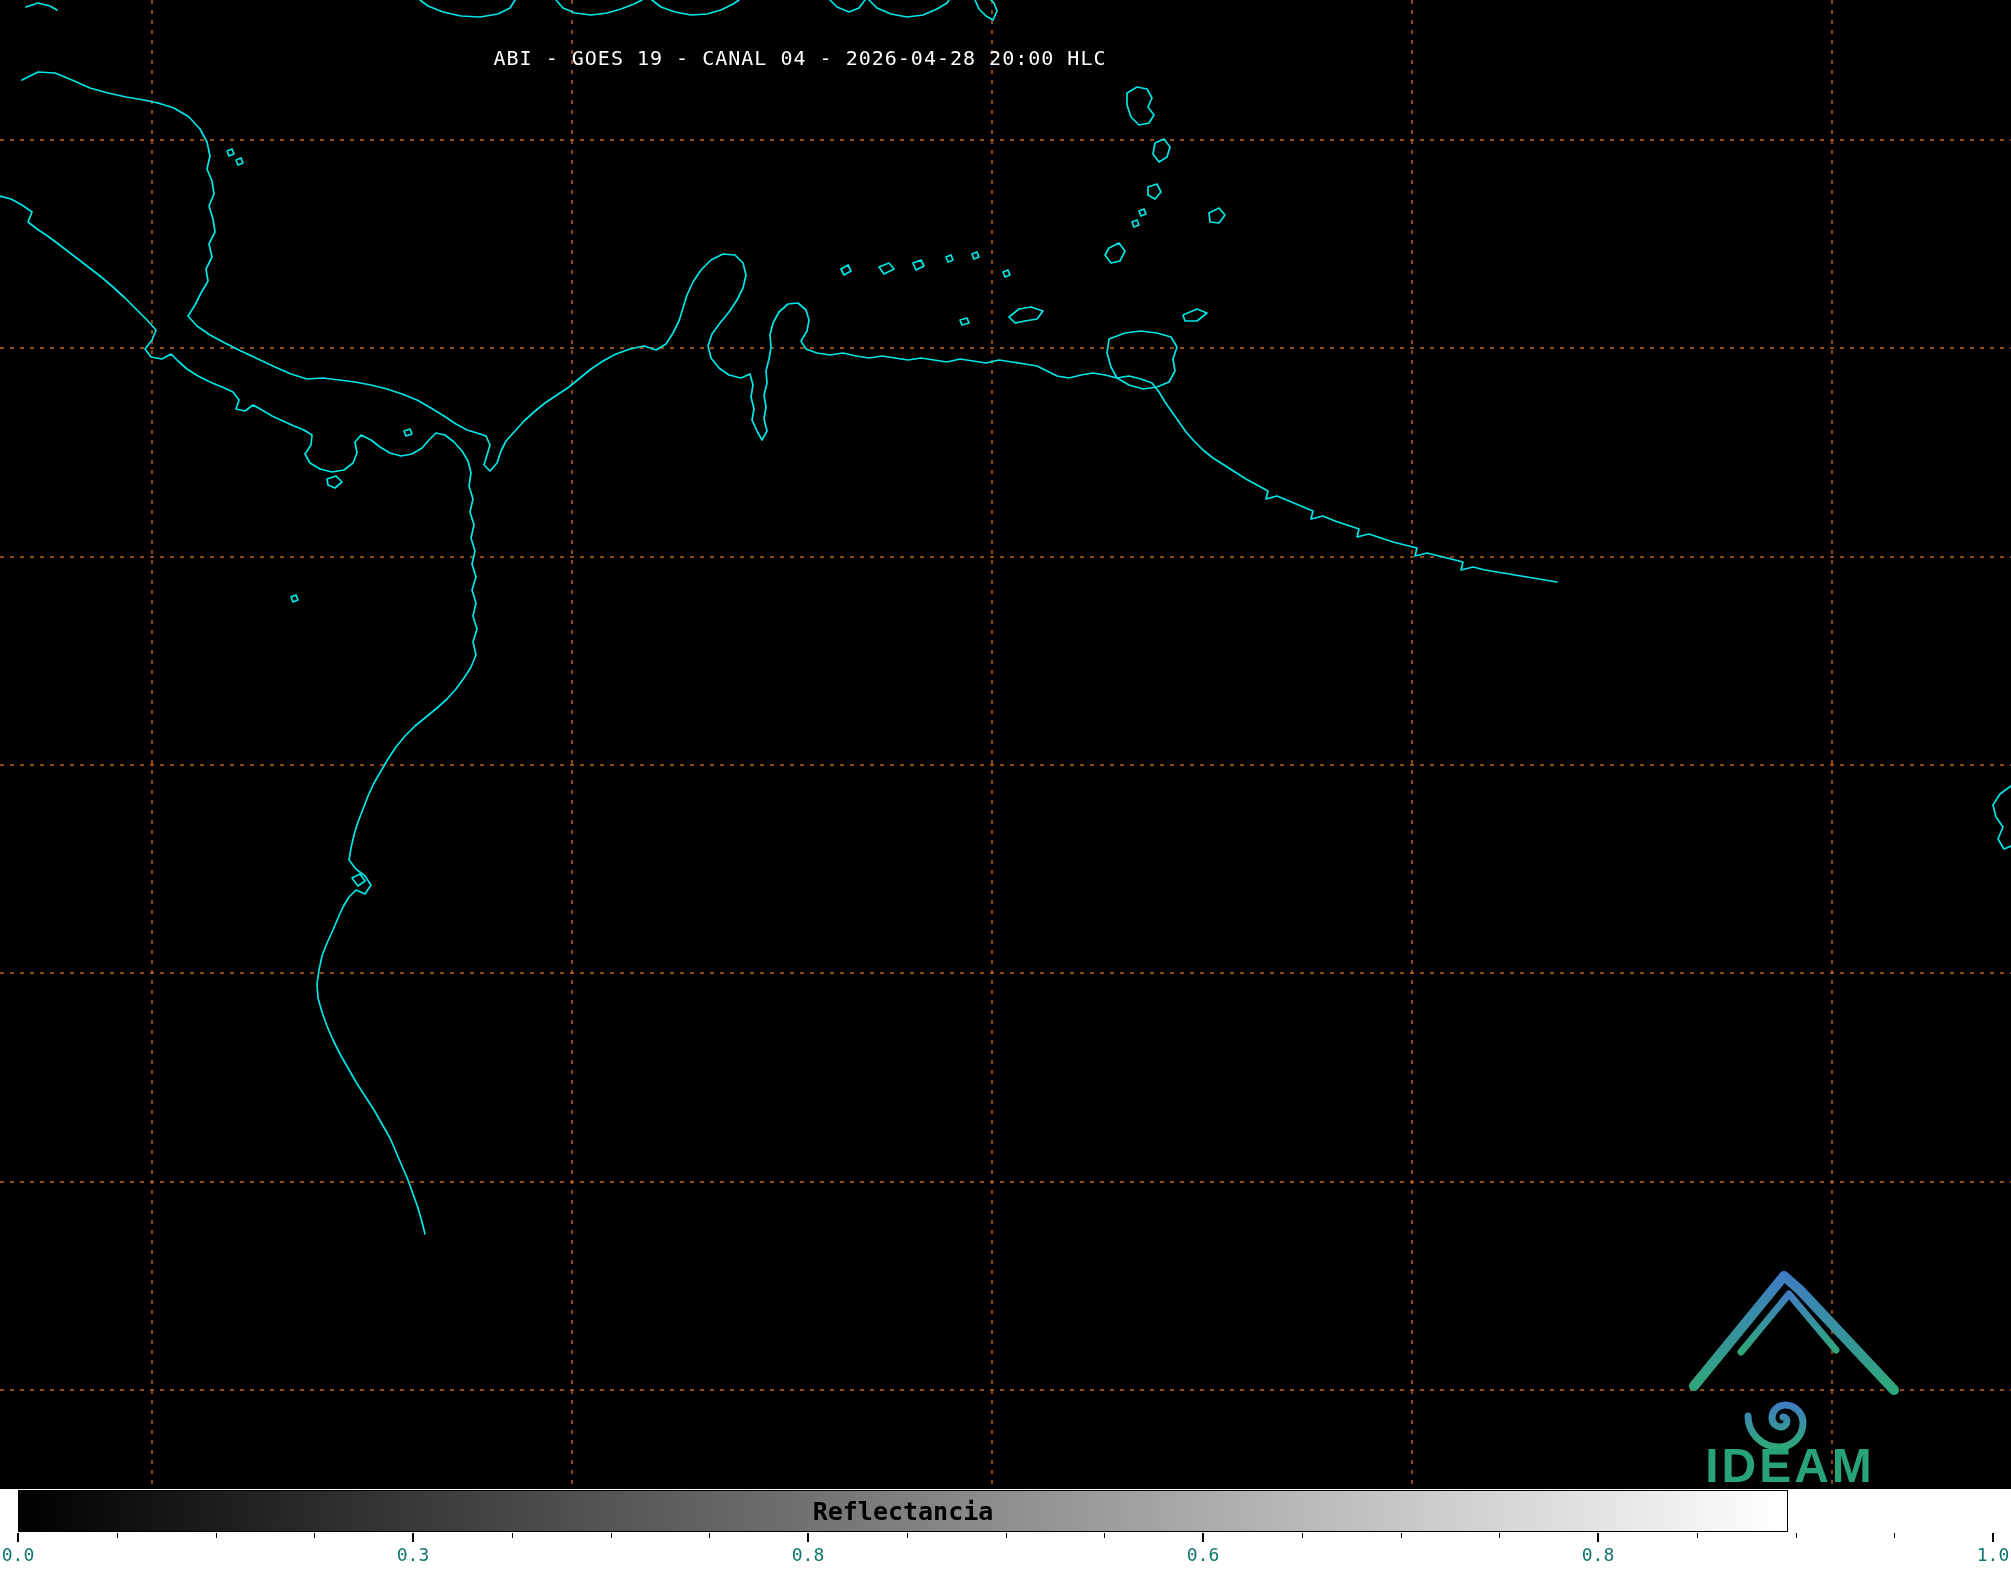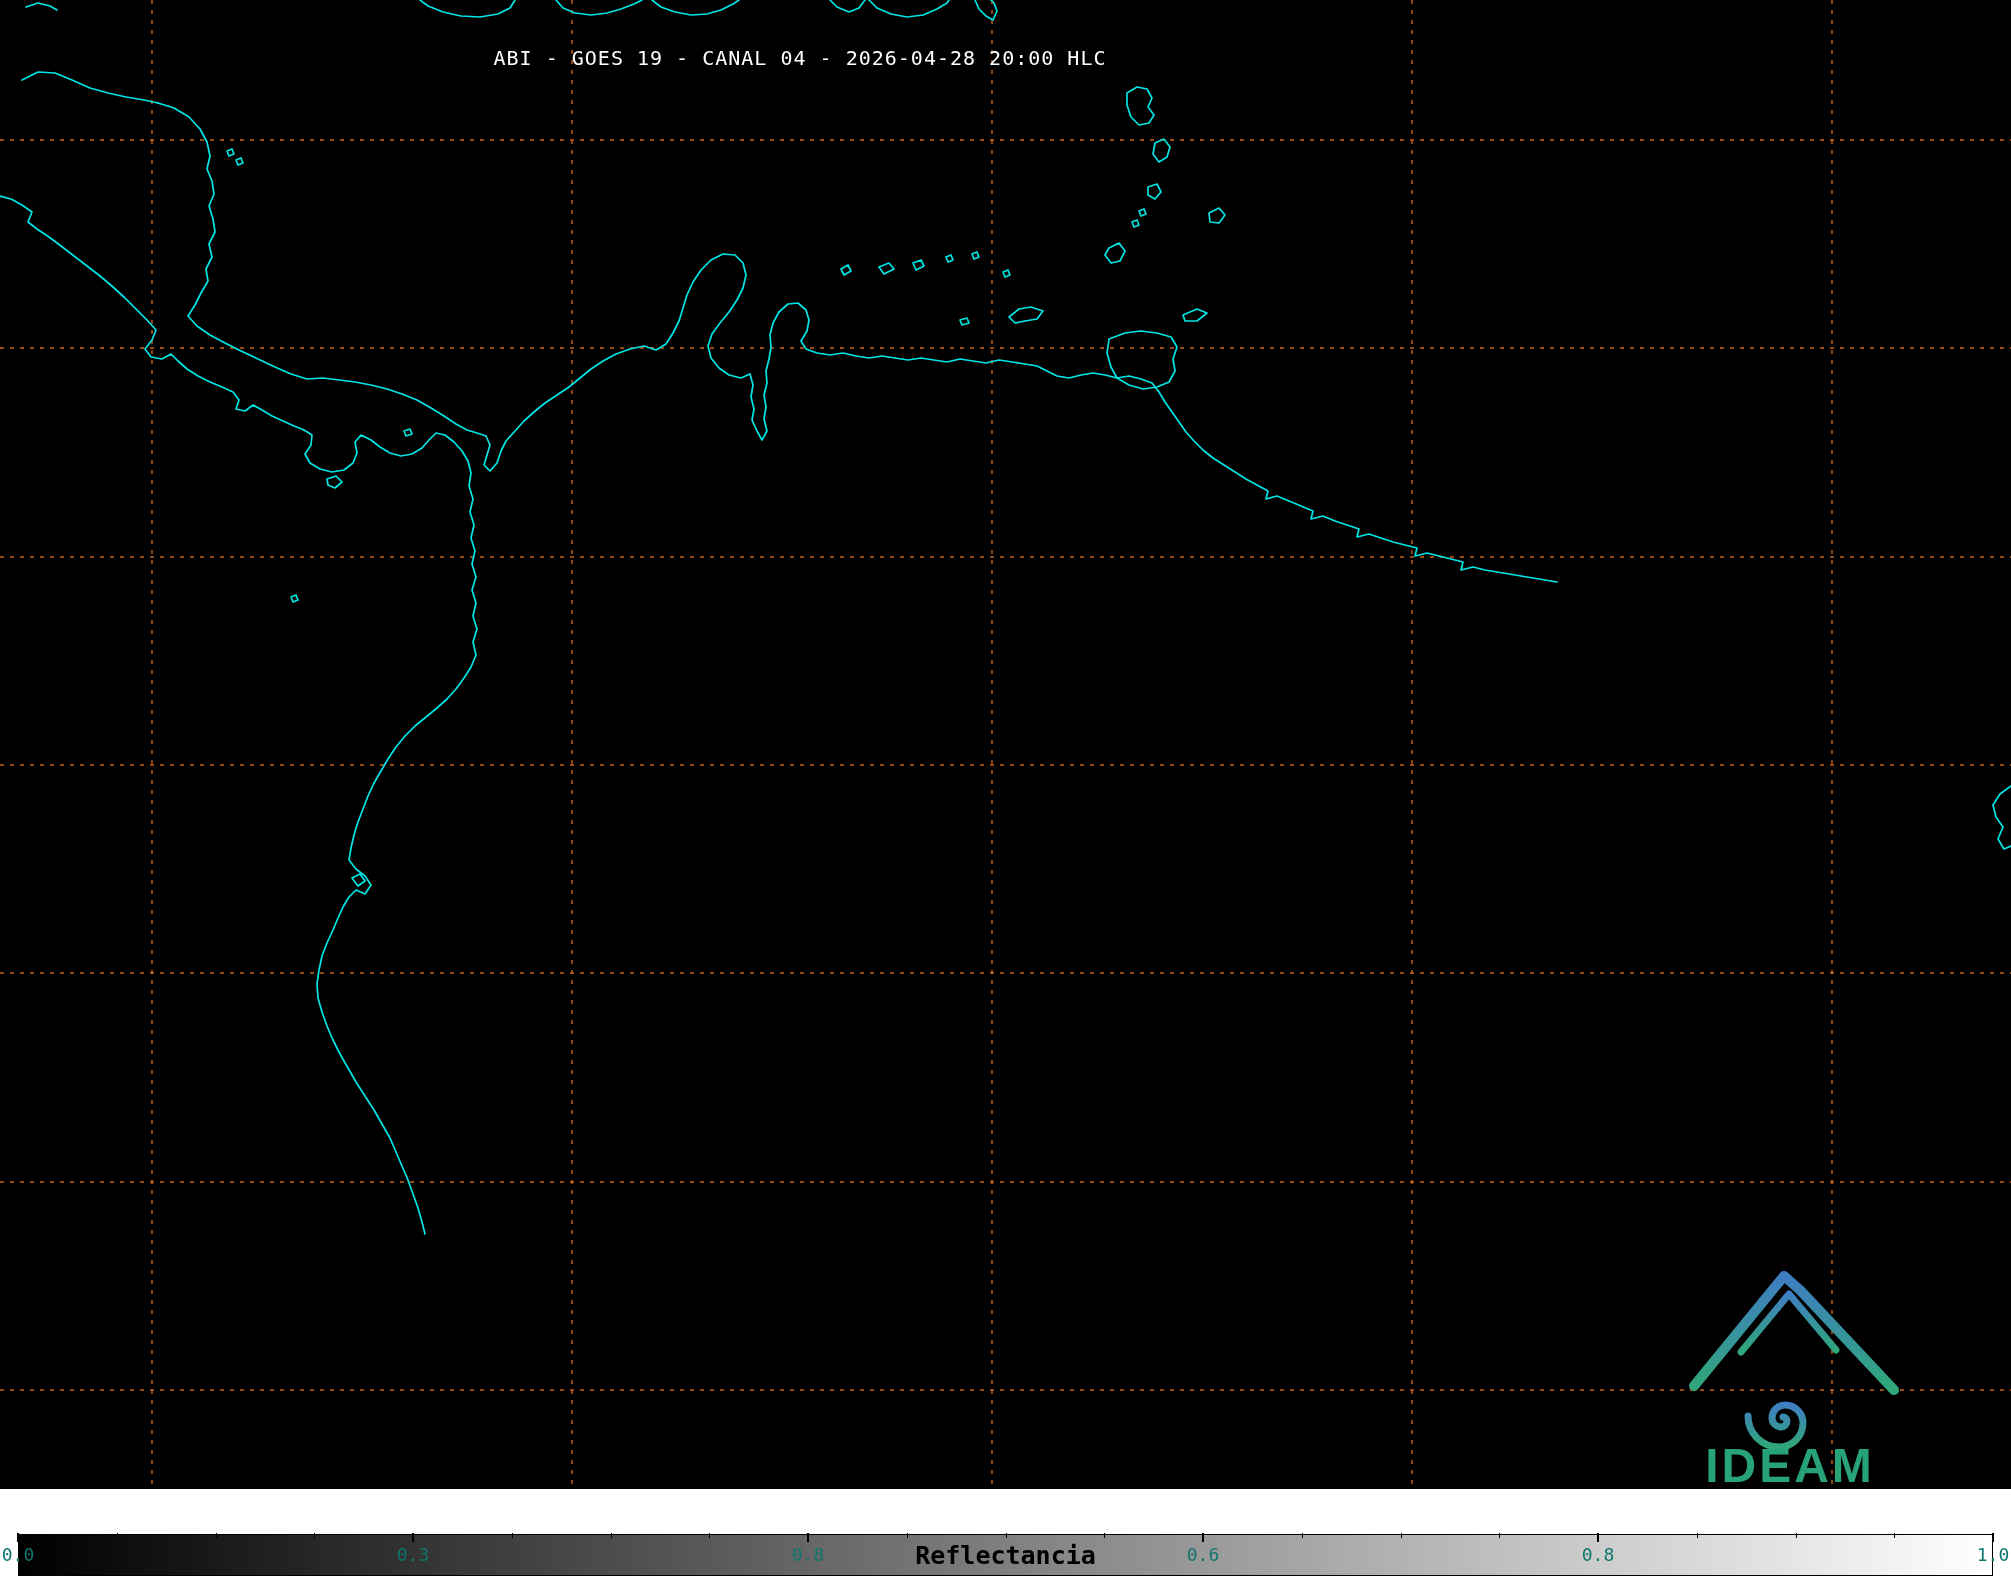--- a/index.html
+++ b/index.html
@@ -26,23 +26,22 @@
   .w10{stroke-width:10;}
   .w7{stroke-width:7;}
   .logo-text{
     font-family:"Liberation Sans", sans-serif;font-weight:bold;
     letter-spacing:3px;fill:var(--logo-text);
   }
   .colorbar-area{
     position:absolute;left:0;top:1489px;width:2011px;height:88px;background:#ffffff;
   }
   .cbar{
-    position:absolute;left:18px;top:1px;width:1975px;height:42px;
+    position:absolute;left:18px;top:1px;width:1770px;height:42px;
     border:1px solid #000;
-    margin-top:44px;
   }
   .cbar-label{
     position:absolute;left:50%;top:50%;transform:translate(-50%,-50%);
     font-weight:bold;font-size:25px;color:#000;white-space:nowrap;
   }
   .cbar-ticks{position:absolute;left:18px;top:44px;width:1975px;height:10px;}
   .tick{position:absolute;background:#000;top:0;}
   .tick.major{width:2px;height:9px;margin-left:-1px;}
   .tick.minor{width:1px;height:5px;}
   .cbar-labels{

